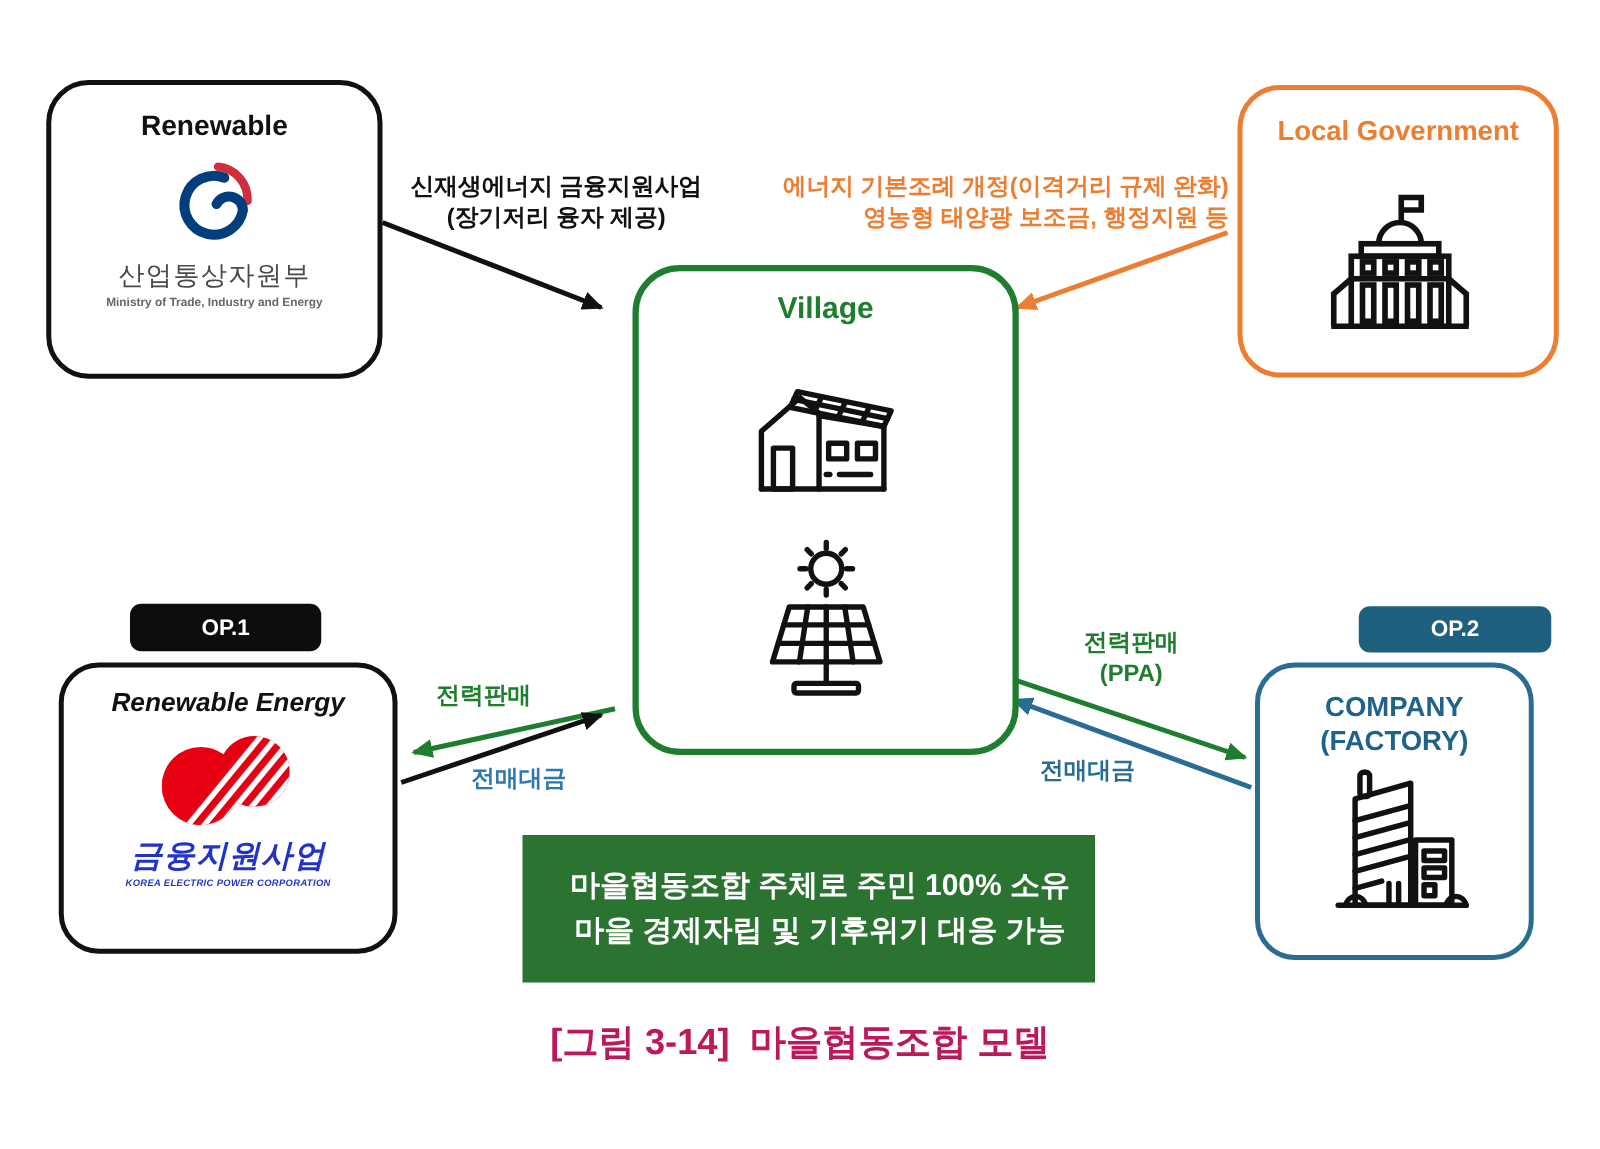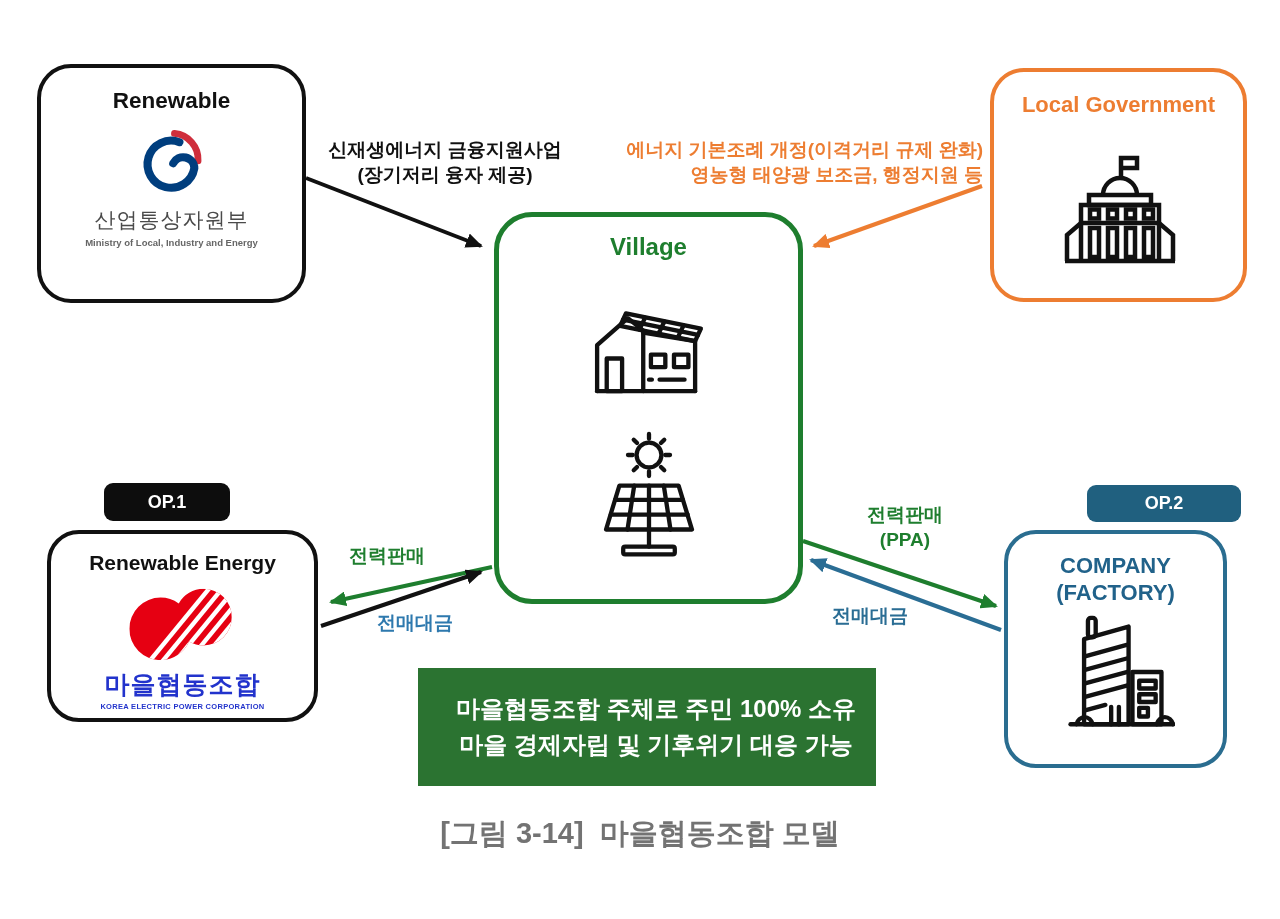--- a/index.html
+++ b/index.html
@@ -3,57 +3,57 @@
 <meta charset="utf-8">
 <style>
   html,body{margin:0;padding:0;background:#ffffff;}
   *{box-sizing:border-box;}
   body{font-family:"Liberation Sans","DejaVu Sans",sans-serif;}
   #stage{position:relative;width:1280px;height:919px;background:#ffffff;overflow:hidden;}
 
   .box{position:absolute;background:#fff;display:flex;flex-direction:column;align-items:center;}
   .gov-box{left:37px;top:64px;width:269px;height:239px;border:4.5px solid #111;border-radius:34px;}
   .localgov-box{left:990px;top:68px;width:257px;height:234px;border:4.5px solid #ED7D31;border-radius:34px;gap:21px;}
-  .village-box{left:494px;top:212px;width:309px;height:392px;border:5px solid #1e7e2e;border-radius:38px;}
-  .offtaker-box{left:47px;top:530px;width:271px;height:192px;border:4.5px solid #111;border-radius:32px;}
+  .village-box{left:506px;top:212px;width:309px;height:392px;border:5px solid #1e7e2e;border-radius:38px;}
+  .offtaker-box{left:47px;top:530px;width:271px;height:233px;border:4.5px solid #111;border-radius:32px;font-style:italic;}
   .company-box{left:1004px;top:530px;width:223px;height:238px;border:4.5px solid #2a6d90;border-radius:32px;}
 
   .box-title{font-weight:800;text-align:center;}
   .gov-title{font-size:22.5px;color:#111;margin-top:20px;}
   .localgov-title{font-size:22px;color:#ED7D31;margin-top:20px;}
   .village-title{font-size:24px;color:#1e7e2e;margin-top:16px;}
   .offtaker-title{font-size:21px;line-height:26px;color:#111;margin-top:16px;}
   .company-title{font-size:22px;line-height:27px;color:#21628a;margin-top:18px;}
 
   .gov-logo{margin-top:12px;}
   .gov-kr{font-size:21px;font-weight:500;color:#4a4a4a;margin-top:8px;letter-spacing:1px;}
   .gov-en{font-size:9.5px;font-weight:600;color:#666;margin-top:3px;}
 
   .badge{position:absolute;display:flex;align-items:center;justify-content:center;
          color:#fff;font-weight:800;font-size:18px;}
-  .op1-badge{left:104px;top:483px;width:126px;height:38px;background:#0d0d0d;border-radius:9px;}
+  .op1-badge{left:104px;top:483px;width:153px;height:38px;background:#0d0d0d;border-radius:9px;}
   .op2-badge{left:1043px;top:485px;width:154px;height:37px;background:#20607f;border-radius:9px;margin-left:44px;}
 
   .kepco-kr{font-size:25px;font-weight:800;color:#2233cc;margin-top:4px;letter-spacing:1px;}
   .kepco-en{font-size:7.5px;font-weight:800;color:#2233cc;margin-top:1px;letter-spacing:.3px;}
 
   .edge-label{position:absolute;font-weight:800;}
   .gov-edge-label{left:300px;top:137px;width:290px;text-align:center;font-size:19px;line-height:25px;color:#111;}
   .lg-edge-label{left:597px;top:137px;width:386px;text-align:right;font-size:19px;line-height:25px;color:#ED7D31;}
   .sale-left-label{left:332px;top:543px;width:110px;text-align:center;font-size:19px;color:#1e7e2e;}
   .pay-left-label{left:360px;top:610px;width:110px;text-align:center;font-size:19px;color:#2e79ae;}
   .sale-right-label{left:843px;top:502px;width:124px;text-align:center;font-size:19px;line-height:25px;color:#1e7e2e;}
   .pay-right-label{left:813px;top:603px;width:114px;text-align:center;font-size:19px;color:#2a6d94;}
 
   .summary-box{position:absolute;left:418px;top:668px;width:458px;height:118px;background:#2b7331;
                display:flex;flex-direction:column;justify-content:center;align-items:center;padding-left:18px;}
   .summary-line{color:#fff;font-weight:800;font-size:24px;line-height:36.5px;text-align:center;white-space:pre;}
 
   .caption{position:absolute;left:0;top:814px;width:100%;text-align:center;
-           font-size:29px;font-weight:800;color:#737373;white-space:pre;}
+           font-size:29px;font-weight:800;color:#be185d;white-space:pre;}
 
   .overlay{position:absolute;left:0;top:0;pointer-events:none;}
   .icon-wrap{display:block;}
 </style>
 </head>
 <body>
 
 <div id="stage">
 
   <svg class="overlay" width="1280" height="919">
@@ -79,21 +79,21 @@
     <line x1="1001" y1="630" x2="811" y2="560" stroke="#2a6d94" stroke-width="4" marker-end="url(#m-blue)"></line>
   </svg>
 
   <div class="box gov-box">
     <div class="box-title gov-title">Renewable</div>
     <svg class="gov-logo icon-wrap" width="62" height="72" viewBox="0 0 100 112">
       <path d="M54,10 A42,42 0 0 1 92,54" fill="none" stroke="#cf2e3c" stroke-width="11" stroke-linecap="round"></path>
       <path d="M62,24 A38,38 0 1 0 86,66 A18,18 0 0 0 52,58" fill="none" stroke="#003e7e" stroke-width="13" stroke-linecap="round"></path>
     </svg>
     <div class="gov-kr">산업통상자원부</div>
-    <div class="gov-en">Ministry of Local, Industry and Energy</div>
+    <div class="gov-en">Ministry of Trade, Industry and Energy</div>
   </div>
 
   <div class="box localgov-box">
     <div class="box-title localgov-title">Local Government</div>
     <svg class="icon-wrap" style="margin-top:14px" width="122" height="114" viewBox="0 0 120 114">
       <g fill="none" stroke="#111" stroke-width="4.5">
         <path d="M62,26 V5 H78 V15 H62"></path>
         <path d="M44,42 A17,17 0 0 1 78,42"></path>
         <rect x="30" y="42" width="62" height="10"></rect>
         <rect x="22" y="52" width="78" height="18"></rect>
@@ -160,21 +160,21 @@
         <rect x="0" y="0" width="130" height="84" fill="#e60012"></rect>
         <g stroke="#ffffff" stroke-width="4.5">
           <line x1="40" y1="86" x2="104" y2="8"></line>
           <line x1="50" y1="90" x2="114" y2="12"></line>
           <line x1="60" y1="94" x2="124" y2="16"></line>
           <line x1="70" y1="98" x2="134" y2="20"></line>
           <line x1="30" y1="82" x2="94" y2="4"></line>
         </g>
       </g>
     </svg>
-    <div class="kepco-kr">마을협동조합</div>
+    <div class="kepco-kr">금융지원사업</div>
     <div class="kepco-en">KOREA ELECTRIC POWER CORPORATION</div>
   </div>
 
   <div class="badge op2-badge">
     <span>OP.2</span>
   </div>
 
   <div class="box company-box">
     <div class="box-title company-title">
       <div>COMPANY</div>

